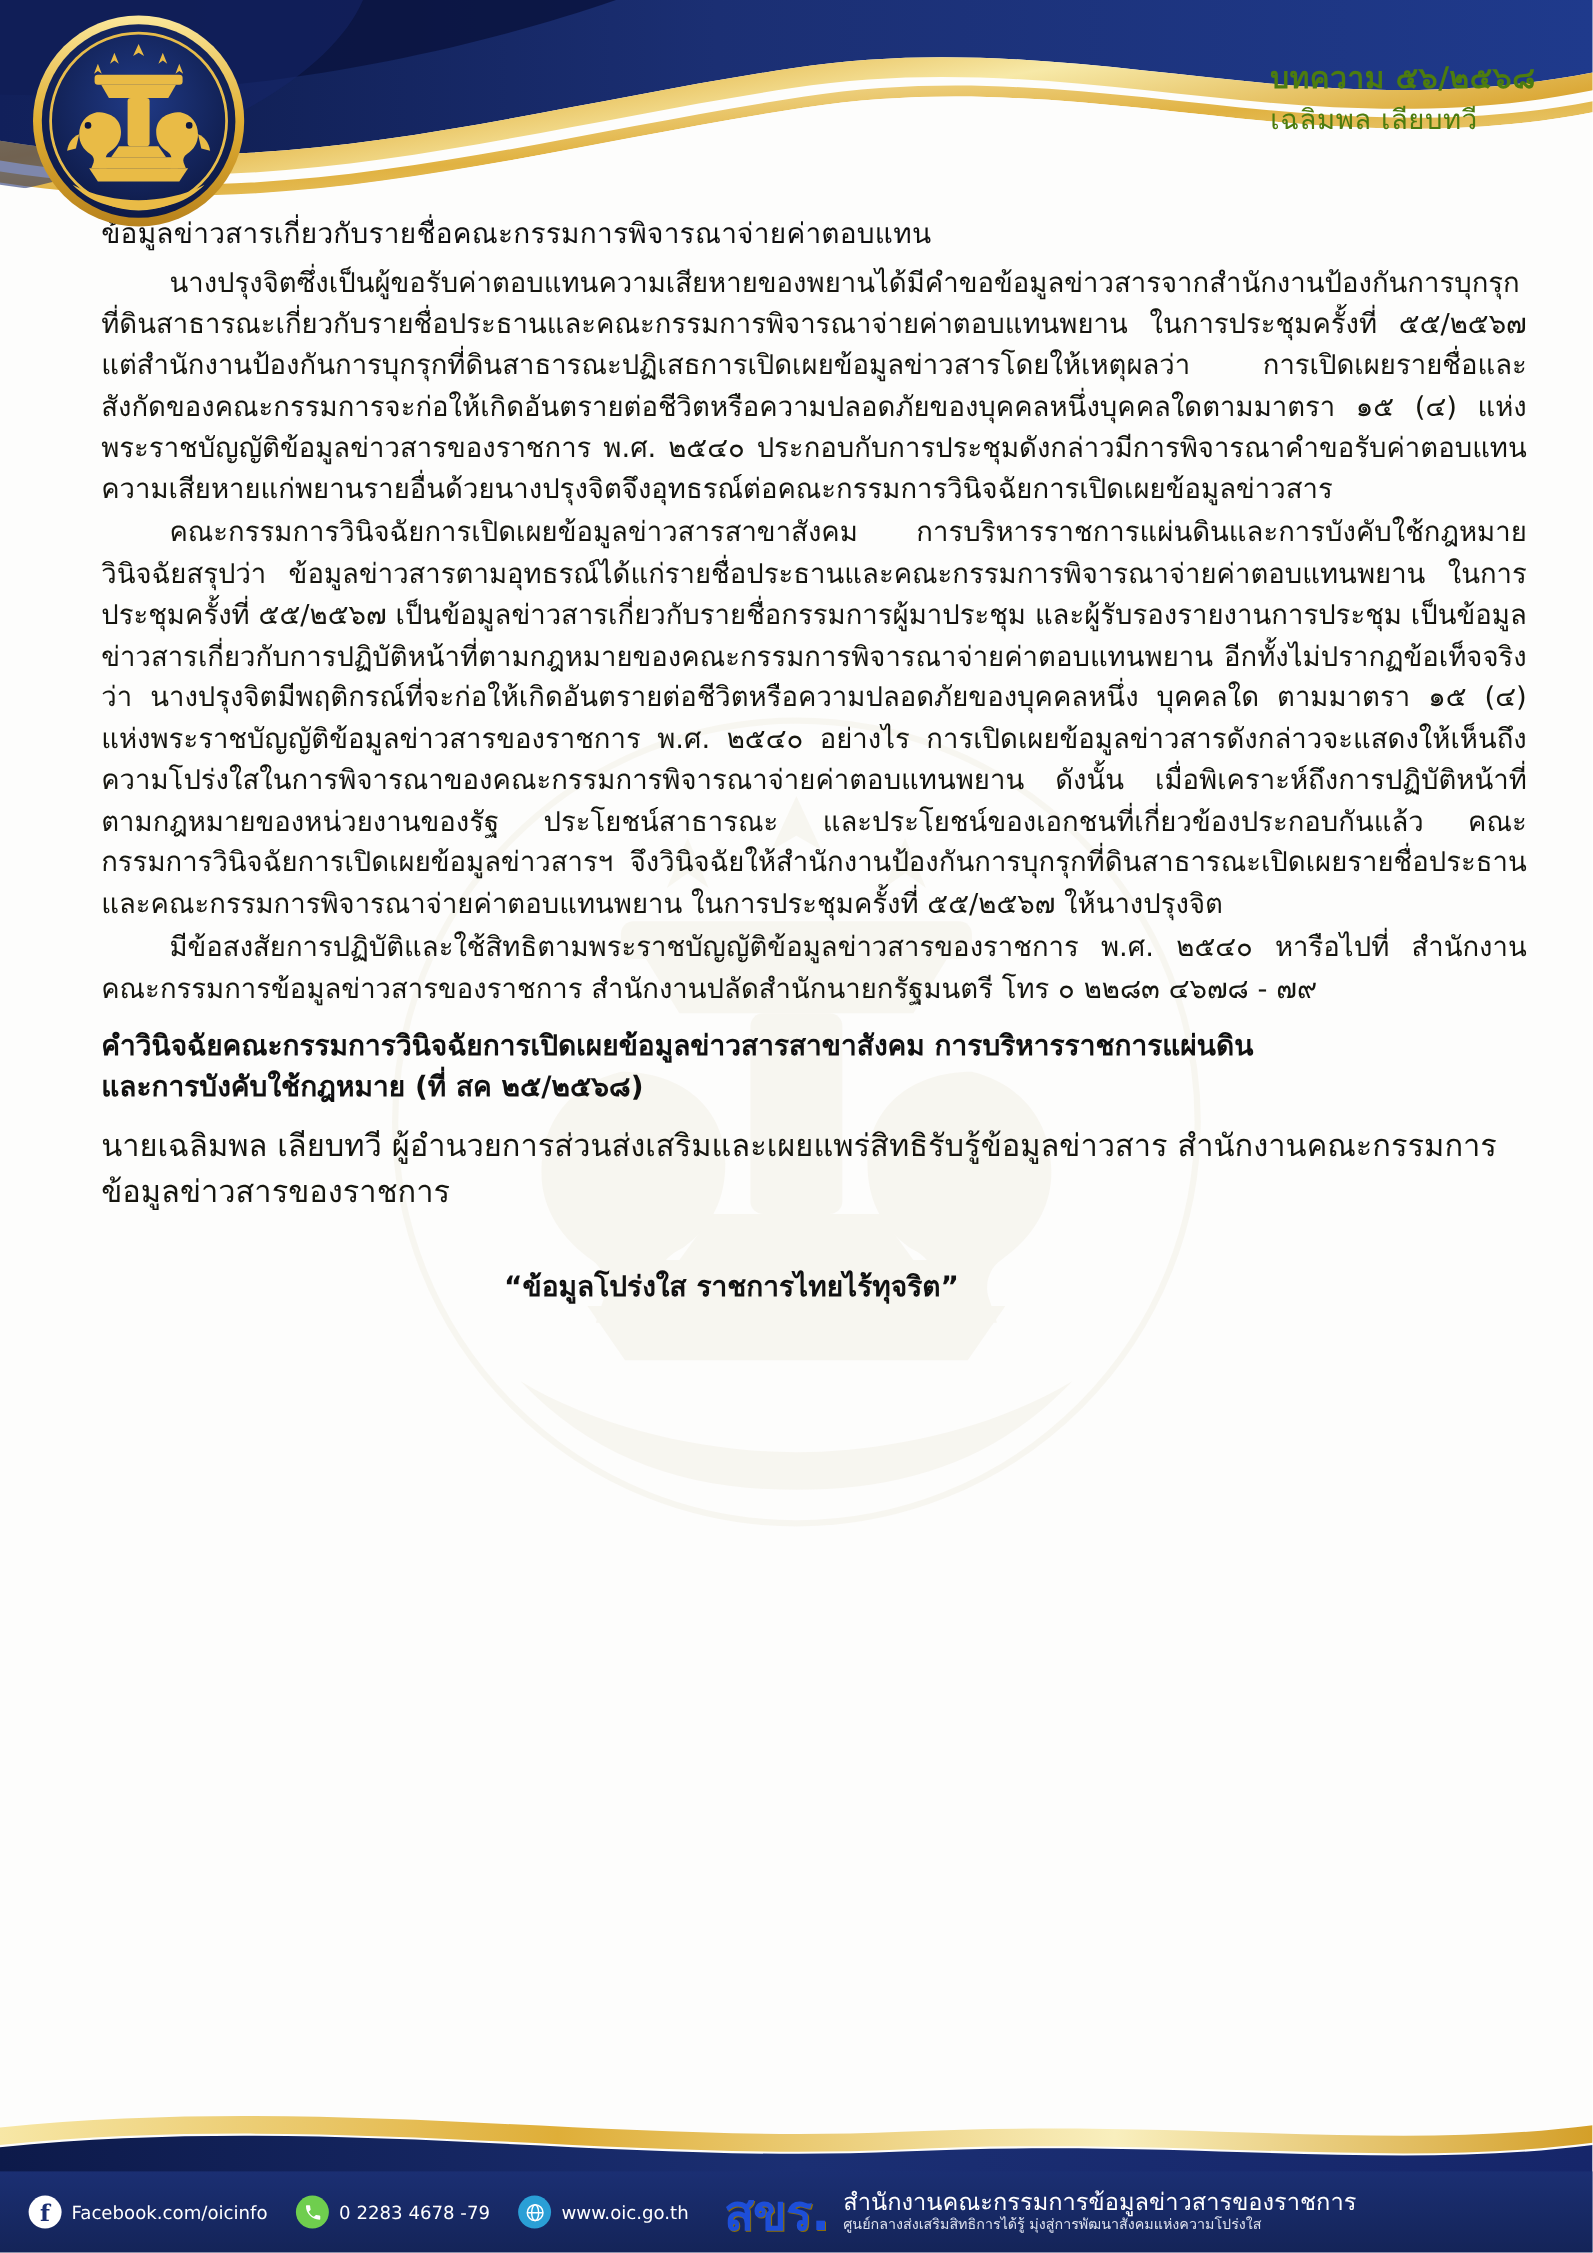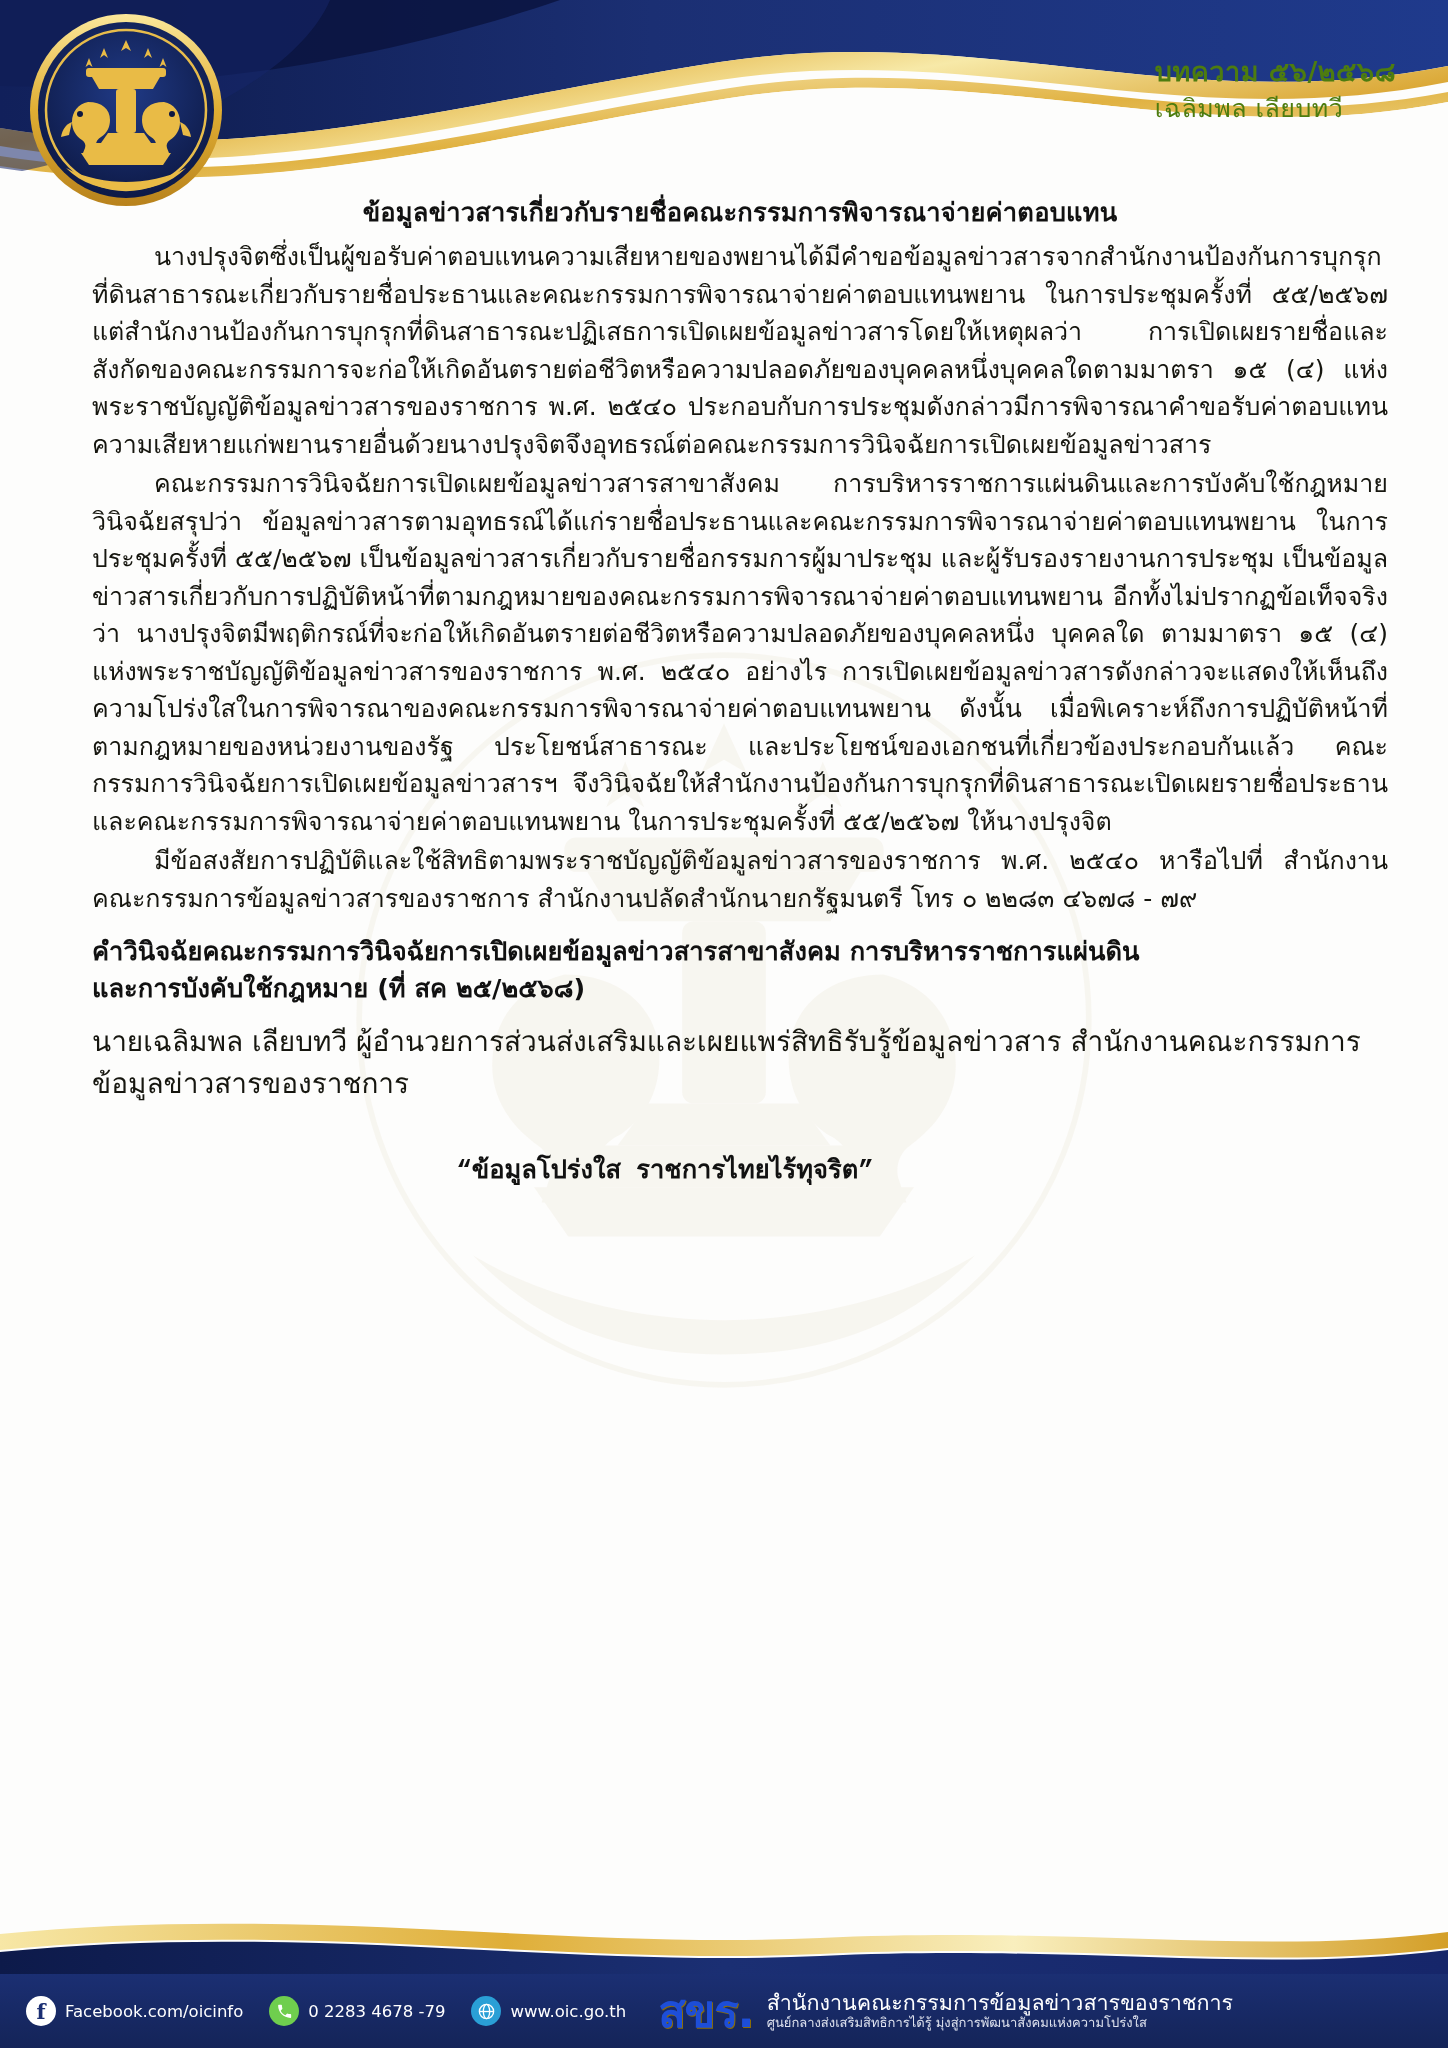--- a/index.html
+++ b/index.html
@@ -81,23 +81,23 @@
     position: absolute;
     left: 0;
     top: 192px;
     width: 1448px;
     padding: 0 60px 0 92px;
     box-sizing: border-box;
     z-index: 3;
     color: #16160f;
   }
   .doc-title {
-    text-align: center;
+    text-align: left;
     font-size: 25.5px;
-    font-weight: bold;
+    font-weight: normal;
     color: #111;
     margin: 0 0 6px 0;
     letter-spacing: .2px;
   }
   p.para {
     font-size: 25px;
     line-height: 1.50;
     margin: 0 0 2px 0;
     text-align: justify;
     text-justify: inter-word;
@@ -119,21 +119,20 @@
     margin: 14px 0 4px 0;
     text-align: left;
   }
   .slogan {
     margin-top: 44px;
     text-align: center;
     font-size: 25.5px;
     font-weight: bold;
     color: #111;
     padding-right: 150px;
-    font-family: Liberation Mono, monospace;
   }
 
   
   .bottom-banner {
     position: absolute;
     left: 0;
     bottom: 0;
     width: 1448px;
     height: 150px;
     overflow: hidden;

